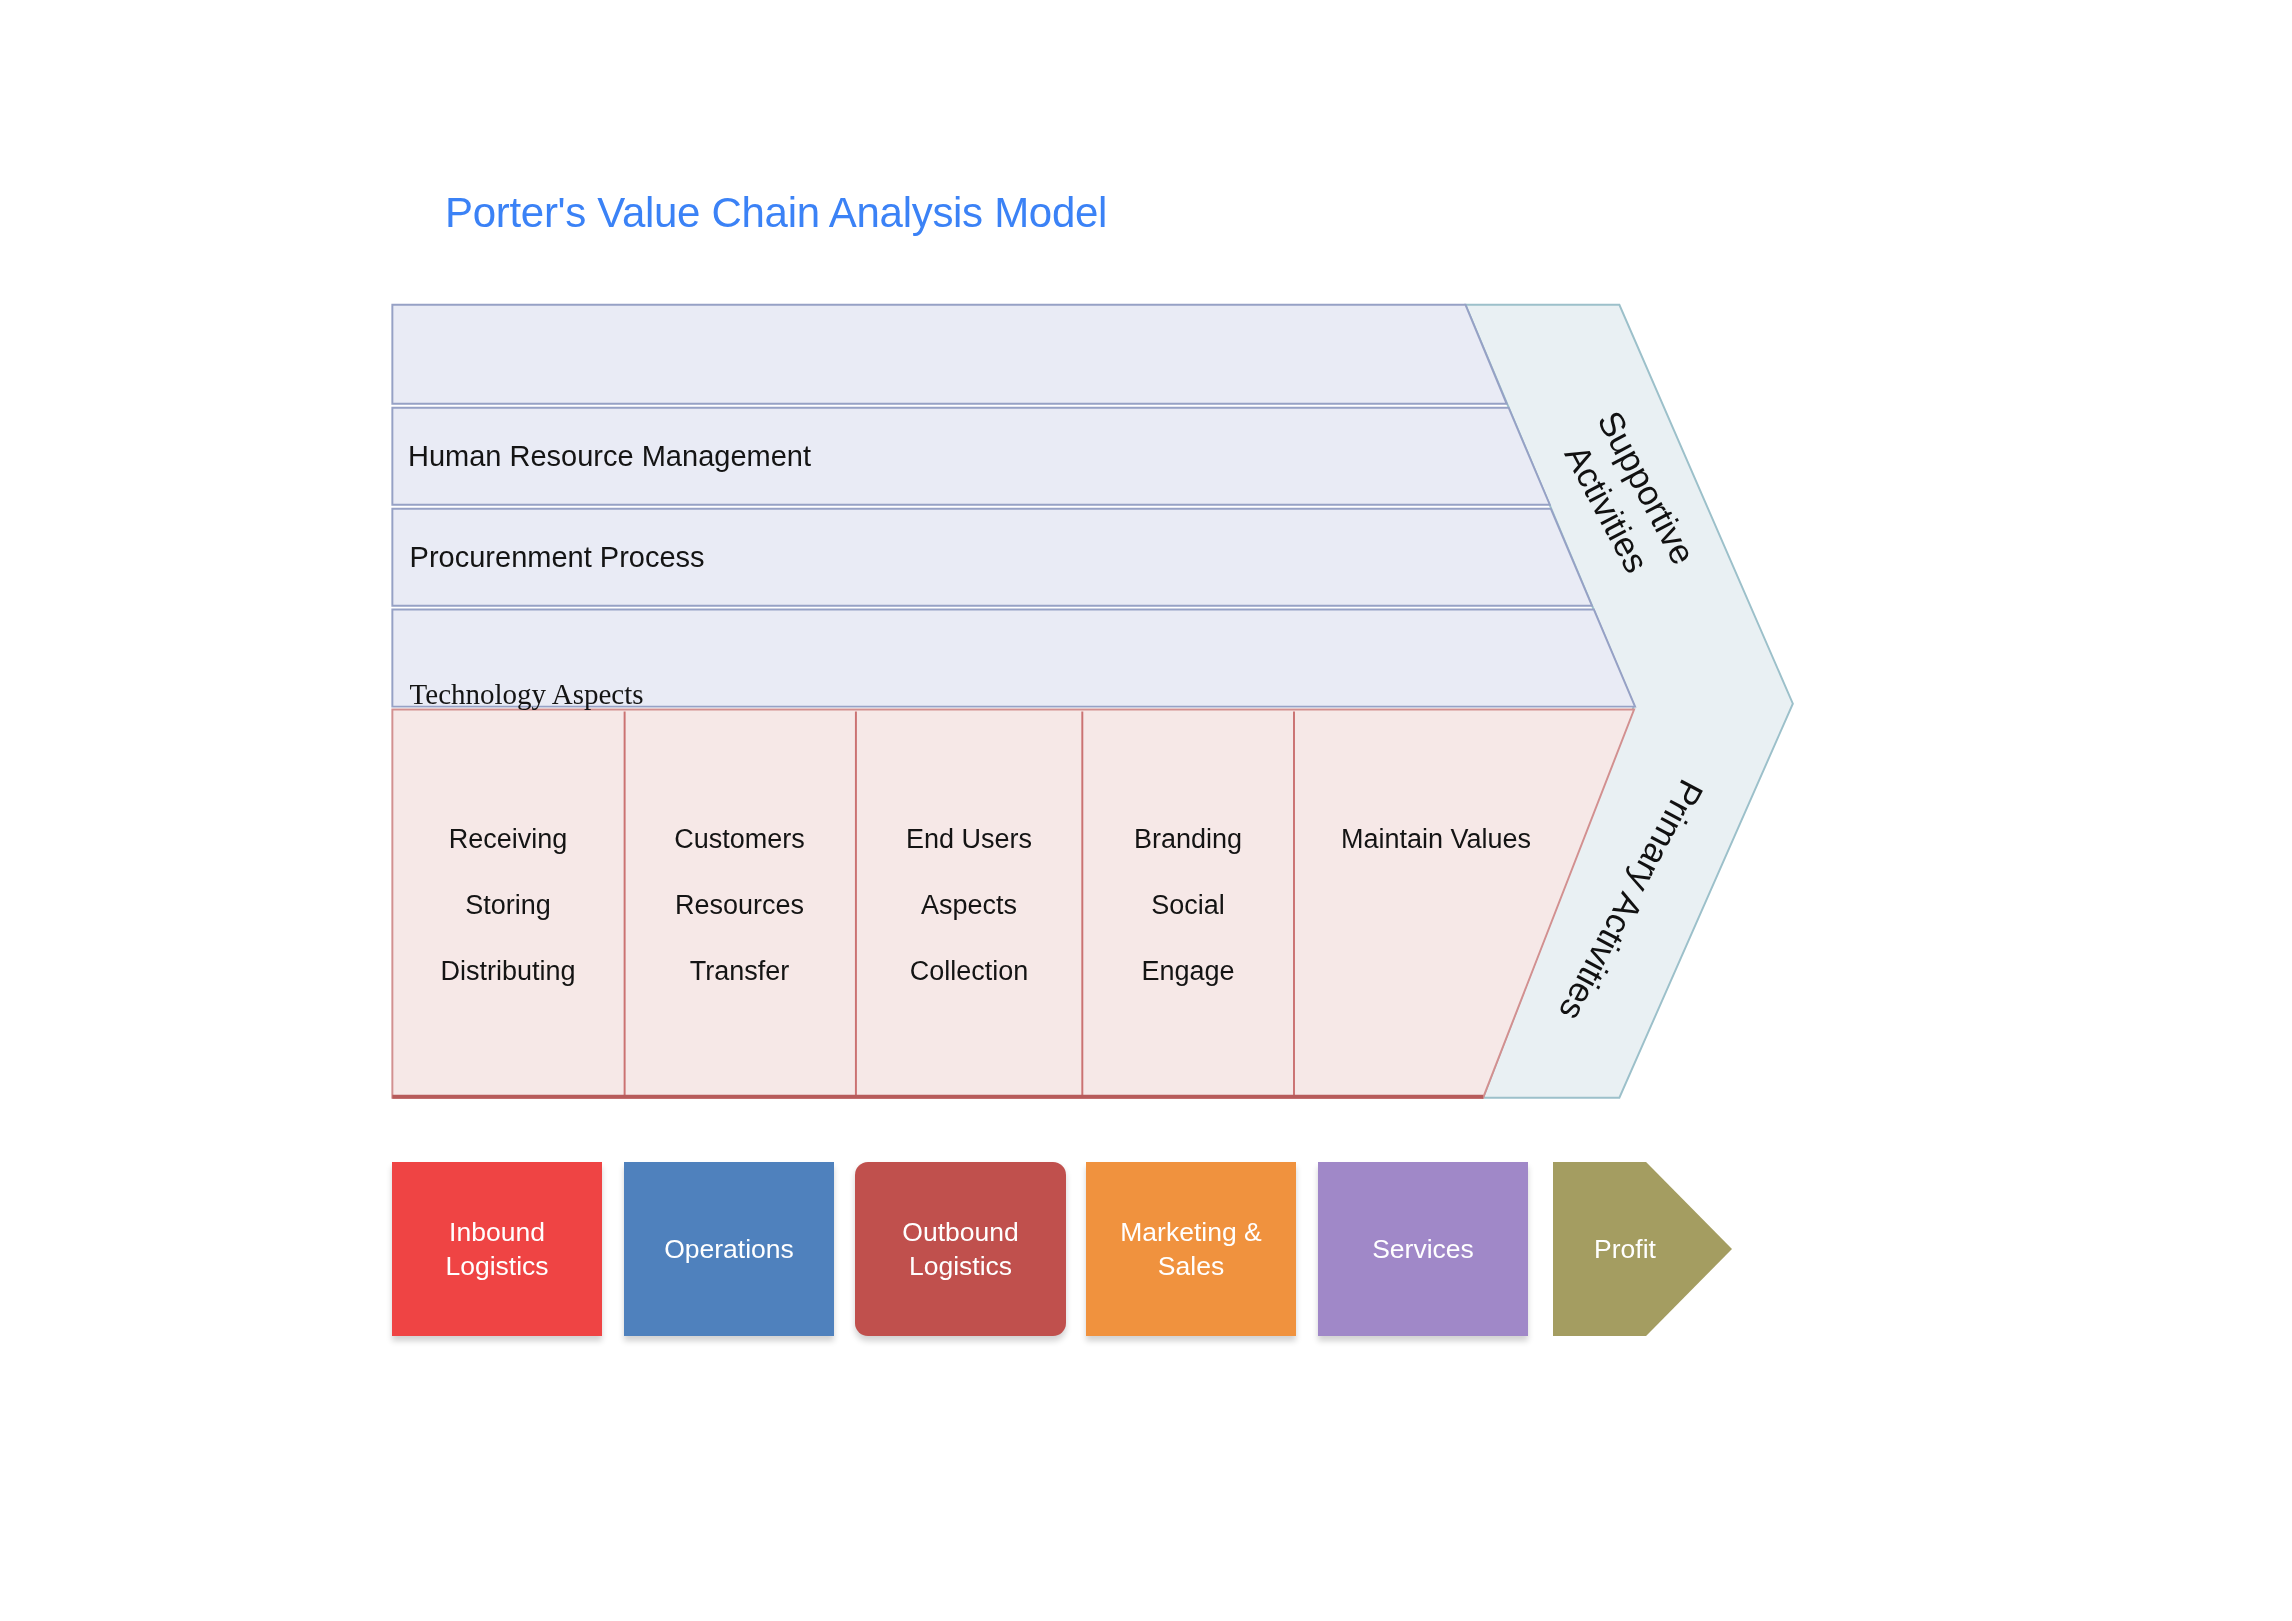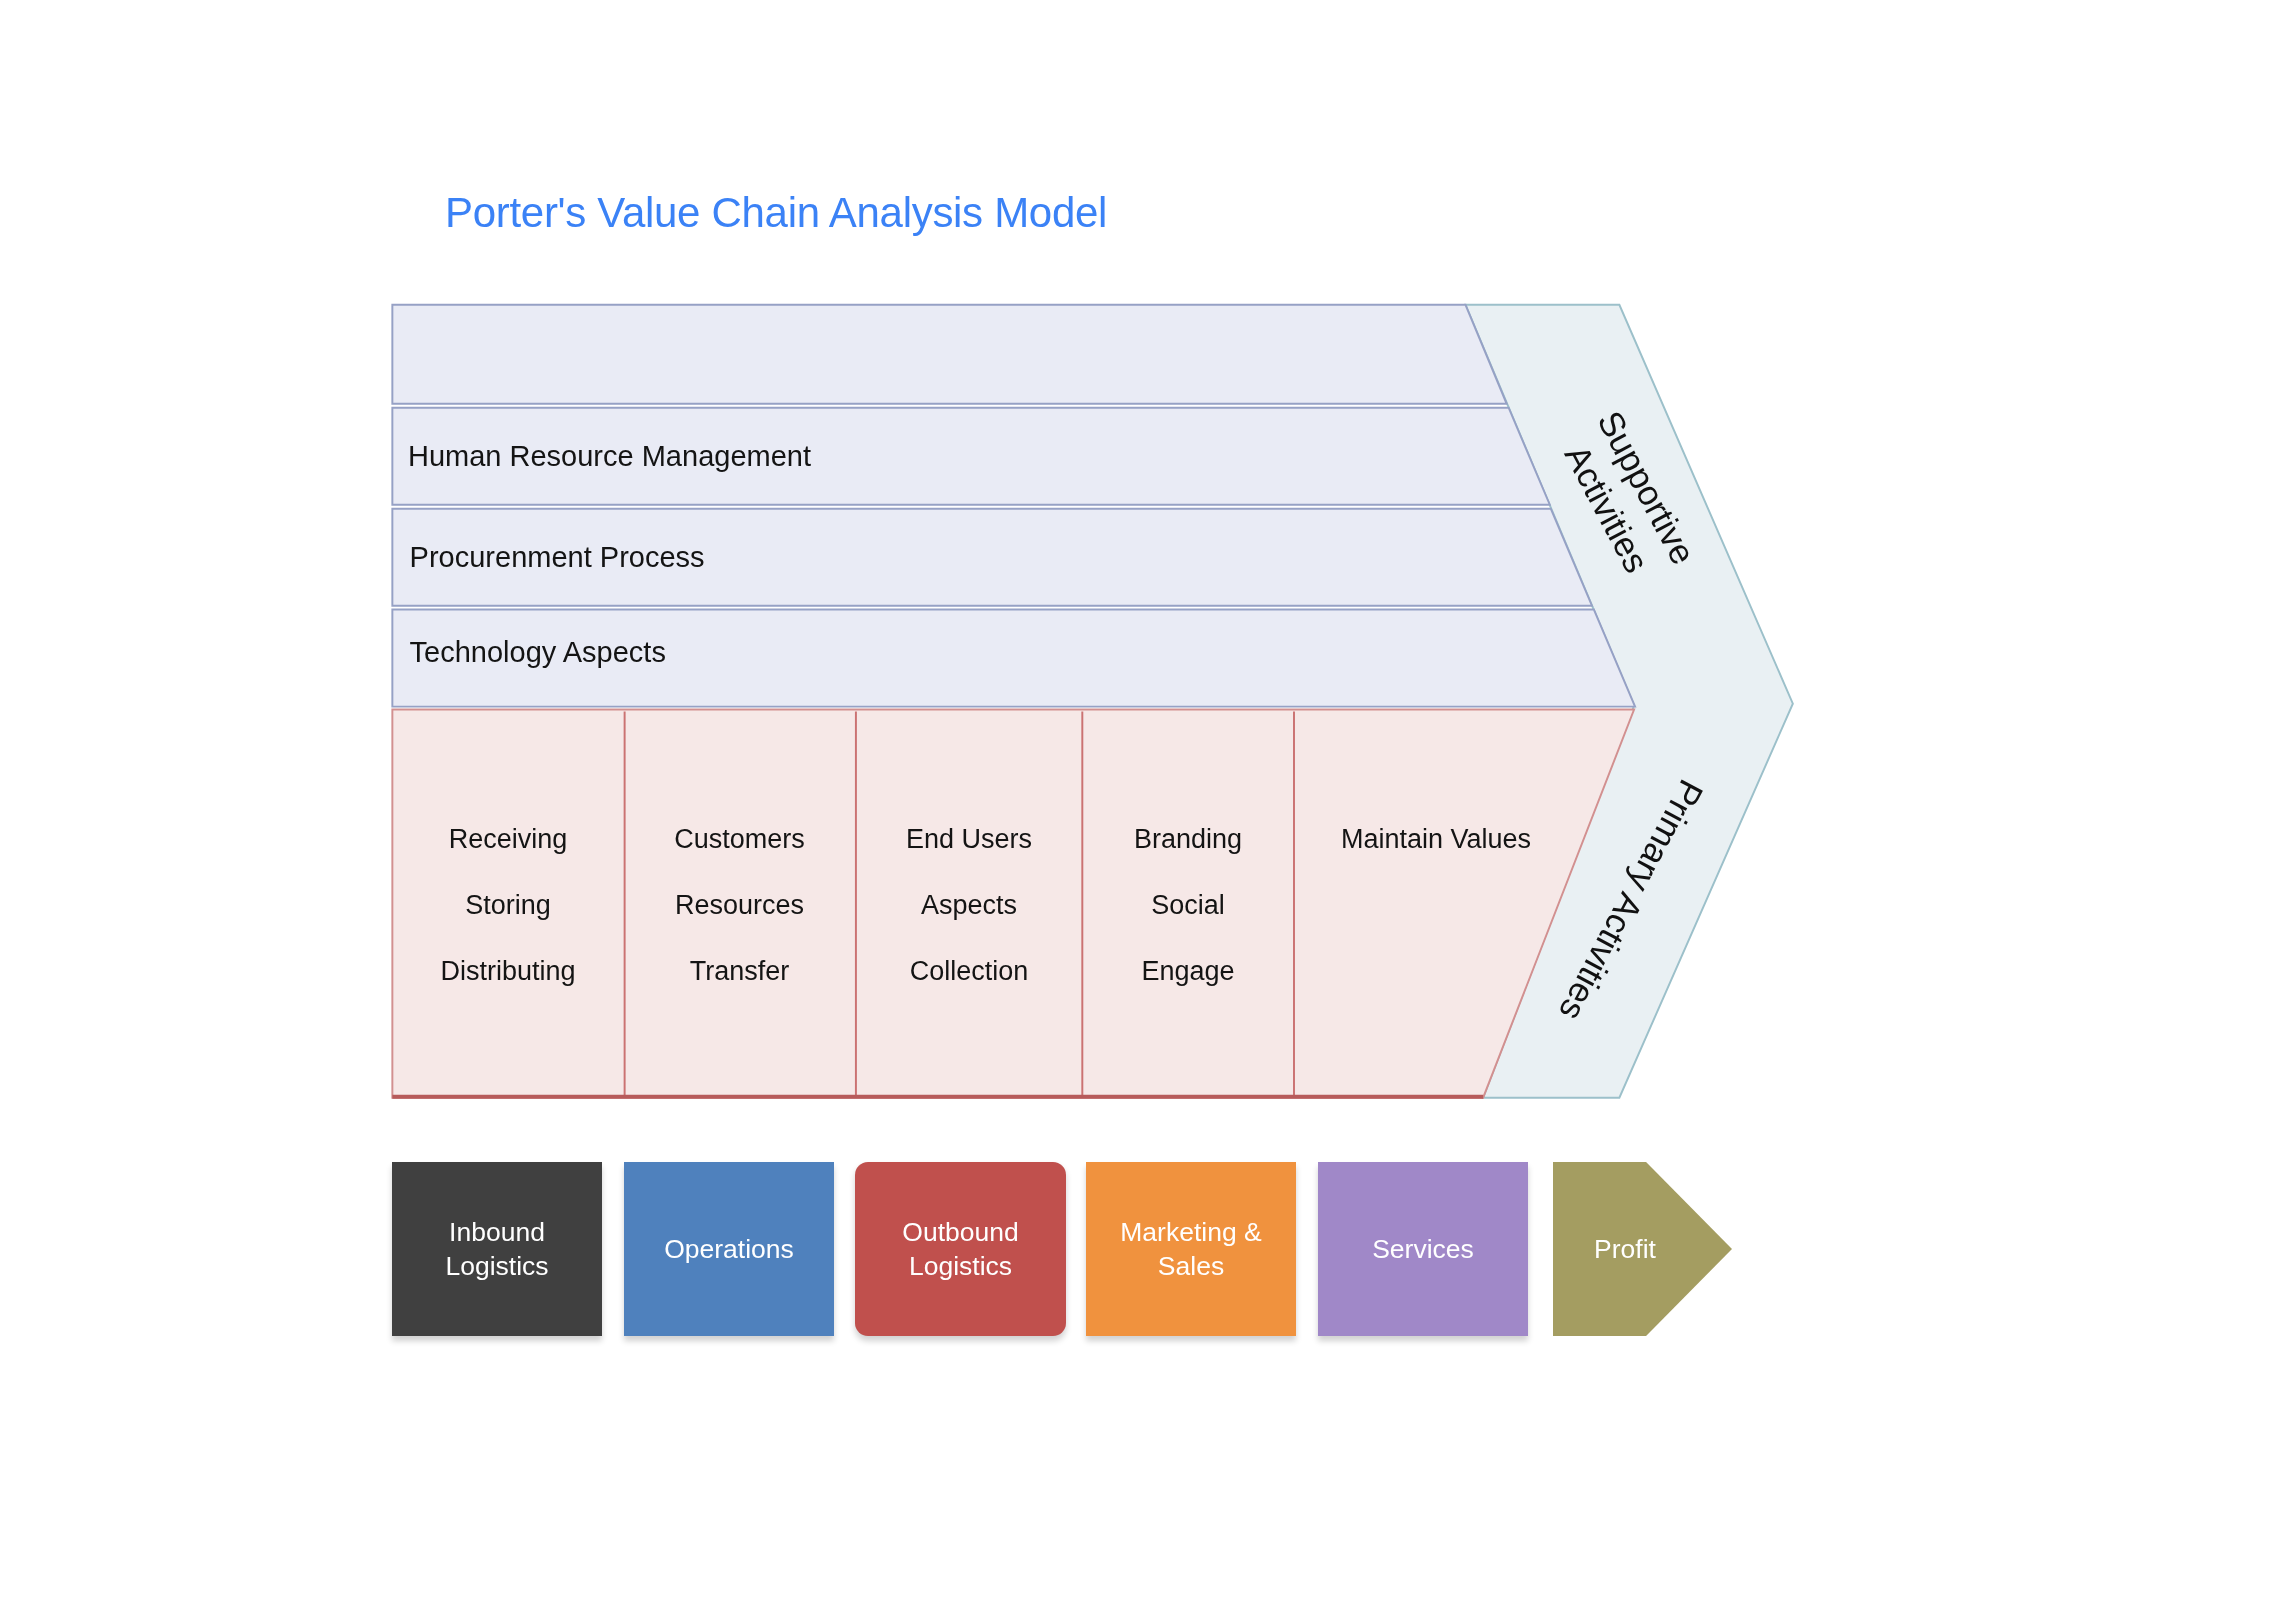--- a/index.html
+++ b/index.html
@@ -20,21 +20,21 @@
   }
 
   .row-label {
     position: absolute; left: 392px; width: 980px; height: 99px;
     display: flex; align-items: center; padding-left: 17.6px;
     font-size: 29px; color: #141414; white-space: nowrap;
   }
   .row-label.r1 { top: 305px; }
   .row-label.r2 { top: 408px; height: 97px; padding-left: 16px; }
   .row-label.r3 { top: 509px; height: 97px; }
-  .row-label.r4 { top: 604px; height: 97px; }
+  .row-label.r4 { top: 646px; height: 97px; font-family: Liberation Serif, serif; }
 
   .pcol { position: absolute; top: 806px; }
   .pcol .col-item {
     line-height: 66px; text-align: center;
     font-size: 27px; color: #141414; white-space: nowrap;
   }
   .pcol.c1 { left: 392px;  width: 232px; }
   .pcol.c2 { left: 624px;  width: 231px; }
   .pcol.c3 { left: 856px;  width: 226px; }
   .pcol.c4 { left: 1082px; width: 212px; }
@@ -122,21 +122,21 @@
   <div class="pcol c5">
     <div class="col-item">Maintain Values</div>
   </div>
 
   <div class="band-label supportive">
     <div>Supportive</div>
     <div>Activities</div>
   </div>
   <div class="band-label primary">Primary Activities</div>
 
-  <div class="bbox b1" style="background-color: #404040;">
+  <div class="bbox b1" style="background-color: #ef4444;">
     <span>Inbound Logistics</span>
   </div>
   <div class="bbox b2" style="background-color: rgb(79, 129, 189);">
     <span>Operations</span>
   </div>
   <div class="bbox b3" style="background-color: rgb(192, 80, 77);">
     <span>Outbound Logistics</span>
   </div>
   <div class="bbox b4" style="background-color: rgb(240, 146, 62);">
     <span>Marketing &amp; Sales</span>

